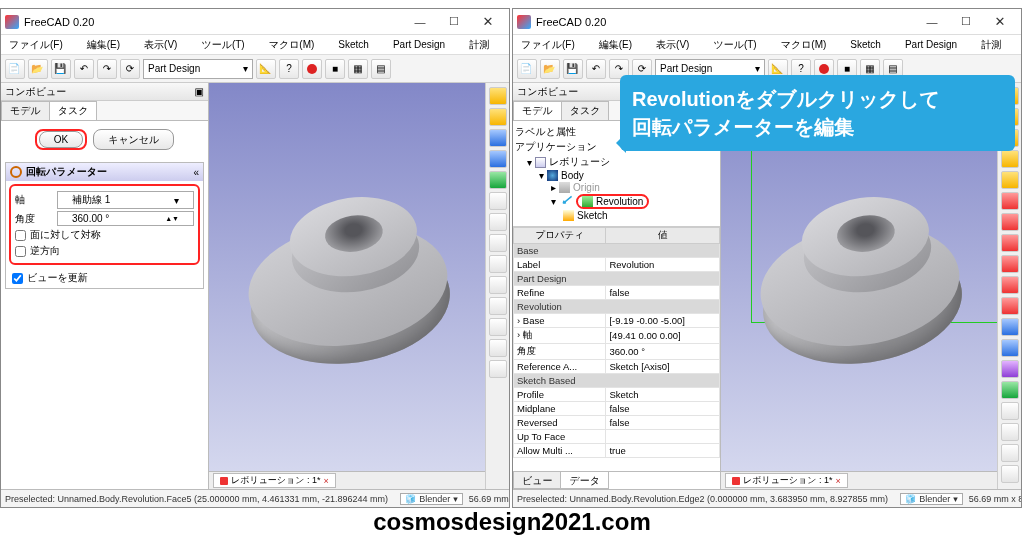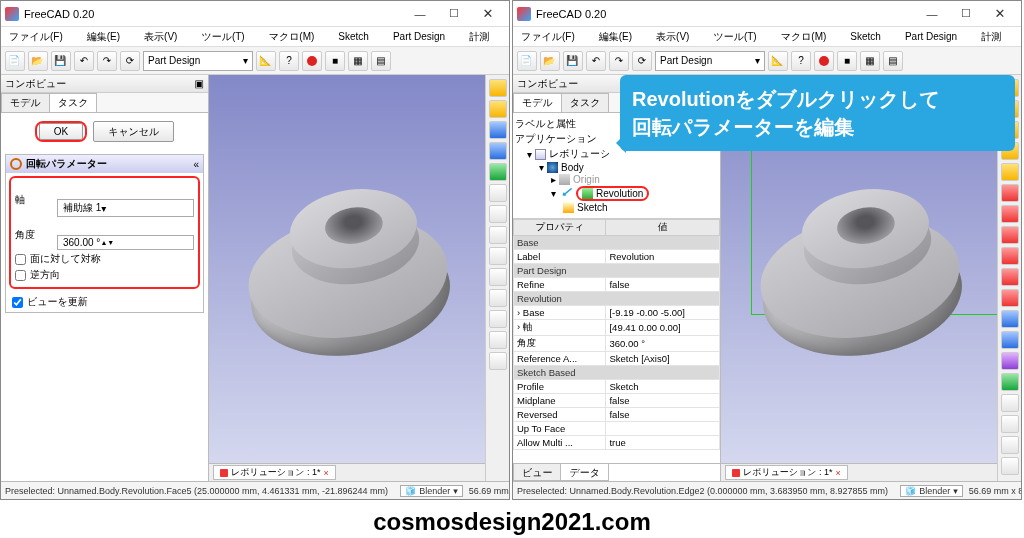--- a/index.html
+++ b/index.html
@@ -1,18 +1,18 @@
 <!DOCTYPE html>
 <html><head>
 <meta charset="utf-8">
 <style>
   * { box-sizing: border-box; margin: 0; padding: 0; font-family: "Meiryo UI", "Segoe UI", sans-serif; }
   body { background: #fff; width: 1024px; height: 538px; overflow: hidden; }
   .canvas { position: relative; width: 1024px; height: 538px; }
-  .win { position: absolute; top: 0; width: 510px; height: 500px; border: 1px solid #888; background: #fff; display: flex; flex-direction: column; }
+  .win { position: absolute; top: 8px; width: 510px; height: 500px; border: 1px solid #888; background: #fff; display: flex; flex-direction: column; }
   .win.left { left: 0; }
   .win.right { left: 512px; }
 
   
   .titlebar { height: 26px; background: #fff; display: flex; align-items: center; padding: 0 4px; border-bottom: 1px solid #ddd; font-size: 11px; }
   .titlebar .logo { width: 14px; height: 14px; background: linear-gradient(135deg,#f33,#3af); margin-right: 5px; border-radius: 2px; }
   .titlebar .spacer { flex: 1; }
   .winbtn { width: 34px; height: 24px; display: flex; align-items: center; justify-content: center; font-size: 11px; color:#333; }
   .winbtn.close{ font-size:13px }
 
@@ -30,30 +30,30 @@
   .mainrow { flex: 1; display: flex; overflow: hidden; }
 
   .sidepanel { width: 208px; display: flex; flex-direction: column; border-right: 1px solid #bbb; background:#f7f7f7; }
   .panel-title { height: 18px; background: linear-gradient(#f8f8f8,#e6e6e6); font-size: 10px; padding: 2px 4px; border-bottom:1px solid #ccc; display:flex;align-items:center;justify-content:space-between; }
   .tabs { height: 20px; display: flex; font-size: 10px; border-bottom: 1px solid #bbb; }
   .tab { padding: 2px 8px; border: 1px solid #bbb; border-bottom:none; background:#eee; margin-right:-1px; }
   .tab.active { background:#fff; }
   .panel-body { flex:1; overflow:auto; font-size:10px; background:#fff; }
 
   .task-btns { display:flex; gap:6px; justify-content:center; padding:8px 4px; }
-  .task-btns button { font-size:10px; padding:2px 14px; border:1px solid #999; background:linear-gradient(#fff,#e8e8e8); border-radius:2px; }
+  .task-btns button { font-size:10px; padding:2px 14px; border:1px solid #999; background:linear-gradient(#fff,#e8e8e8); border-radius:8px; }
   .hl-red { border:2px solid #f22; border-radius:8px; padding:0 2px; }
 
   .param-box { margin:4px; border:1px solid #bbb; }
   .param-hdr { background:linear-gradient(#eef,#cce); font-size:10px; padding:2px 4px; display:flex; align-items:center; gap:4px; }
   .param-hdr .gear{ width:12px;height:12px;border-radius:50%;border:2px solid #c60;}
   .param-rows { padding:4px; border:2px solid #f22; border-radius:6px; margin:3px; }
   .prow { display:flex; align-items:center; padding:1px 0; font-size:10px; }
   .prow label{ width:42px; }
-  .prow .val { flex:1; border:1px solid #aaa; padding:1px 5px; background:#fff; display:flex; align-items:center;margin-top:16px;}
+  .prow .val { flex:1; border:1px solid #aaa; padding:1px 14px; background:#fff; display:flex; justify-content:space-between; align-items:center;}
   .chk { display:flex; align-items:center; gap:4px; padding:1px 0; font-size:10px;}
   .chk input{ width:11px;height:11px;}
 
   .view3d { flex:1; position:relative; background: linear-gradient(#8388c8 0%, #aeb2dc 50%, #d8dbf0 100%); overflow:hidden;}
   .doc-tab-bar{ position:absolute; bottom:0; left:0; right:0; height:18px; background:#eee; border-top:1px solid #bbb; display:flex; align-items:center; font-size:9px; padding:0 4px;}
   .doc-tab{ background:#fff; border:1px solid #bbb; padding:0 6px; display:flex;align-items:center;gap:3px;}
 
   
   .part {
     position:absolute; left:50%; top:48%; transform:translate(-50%,-50%) rotate(-8deg);

